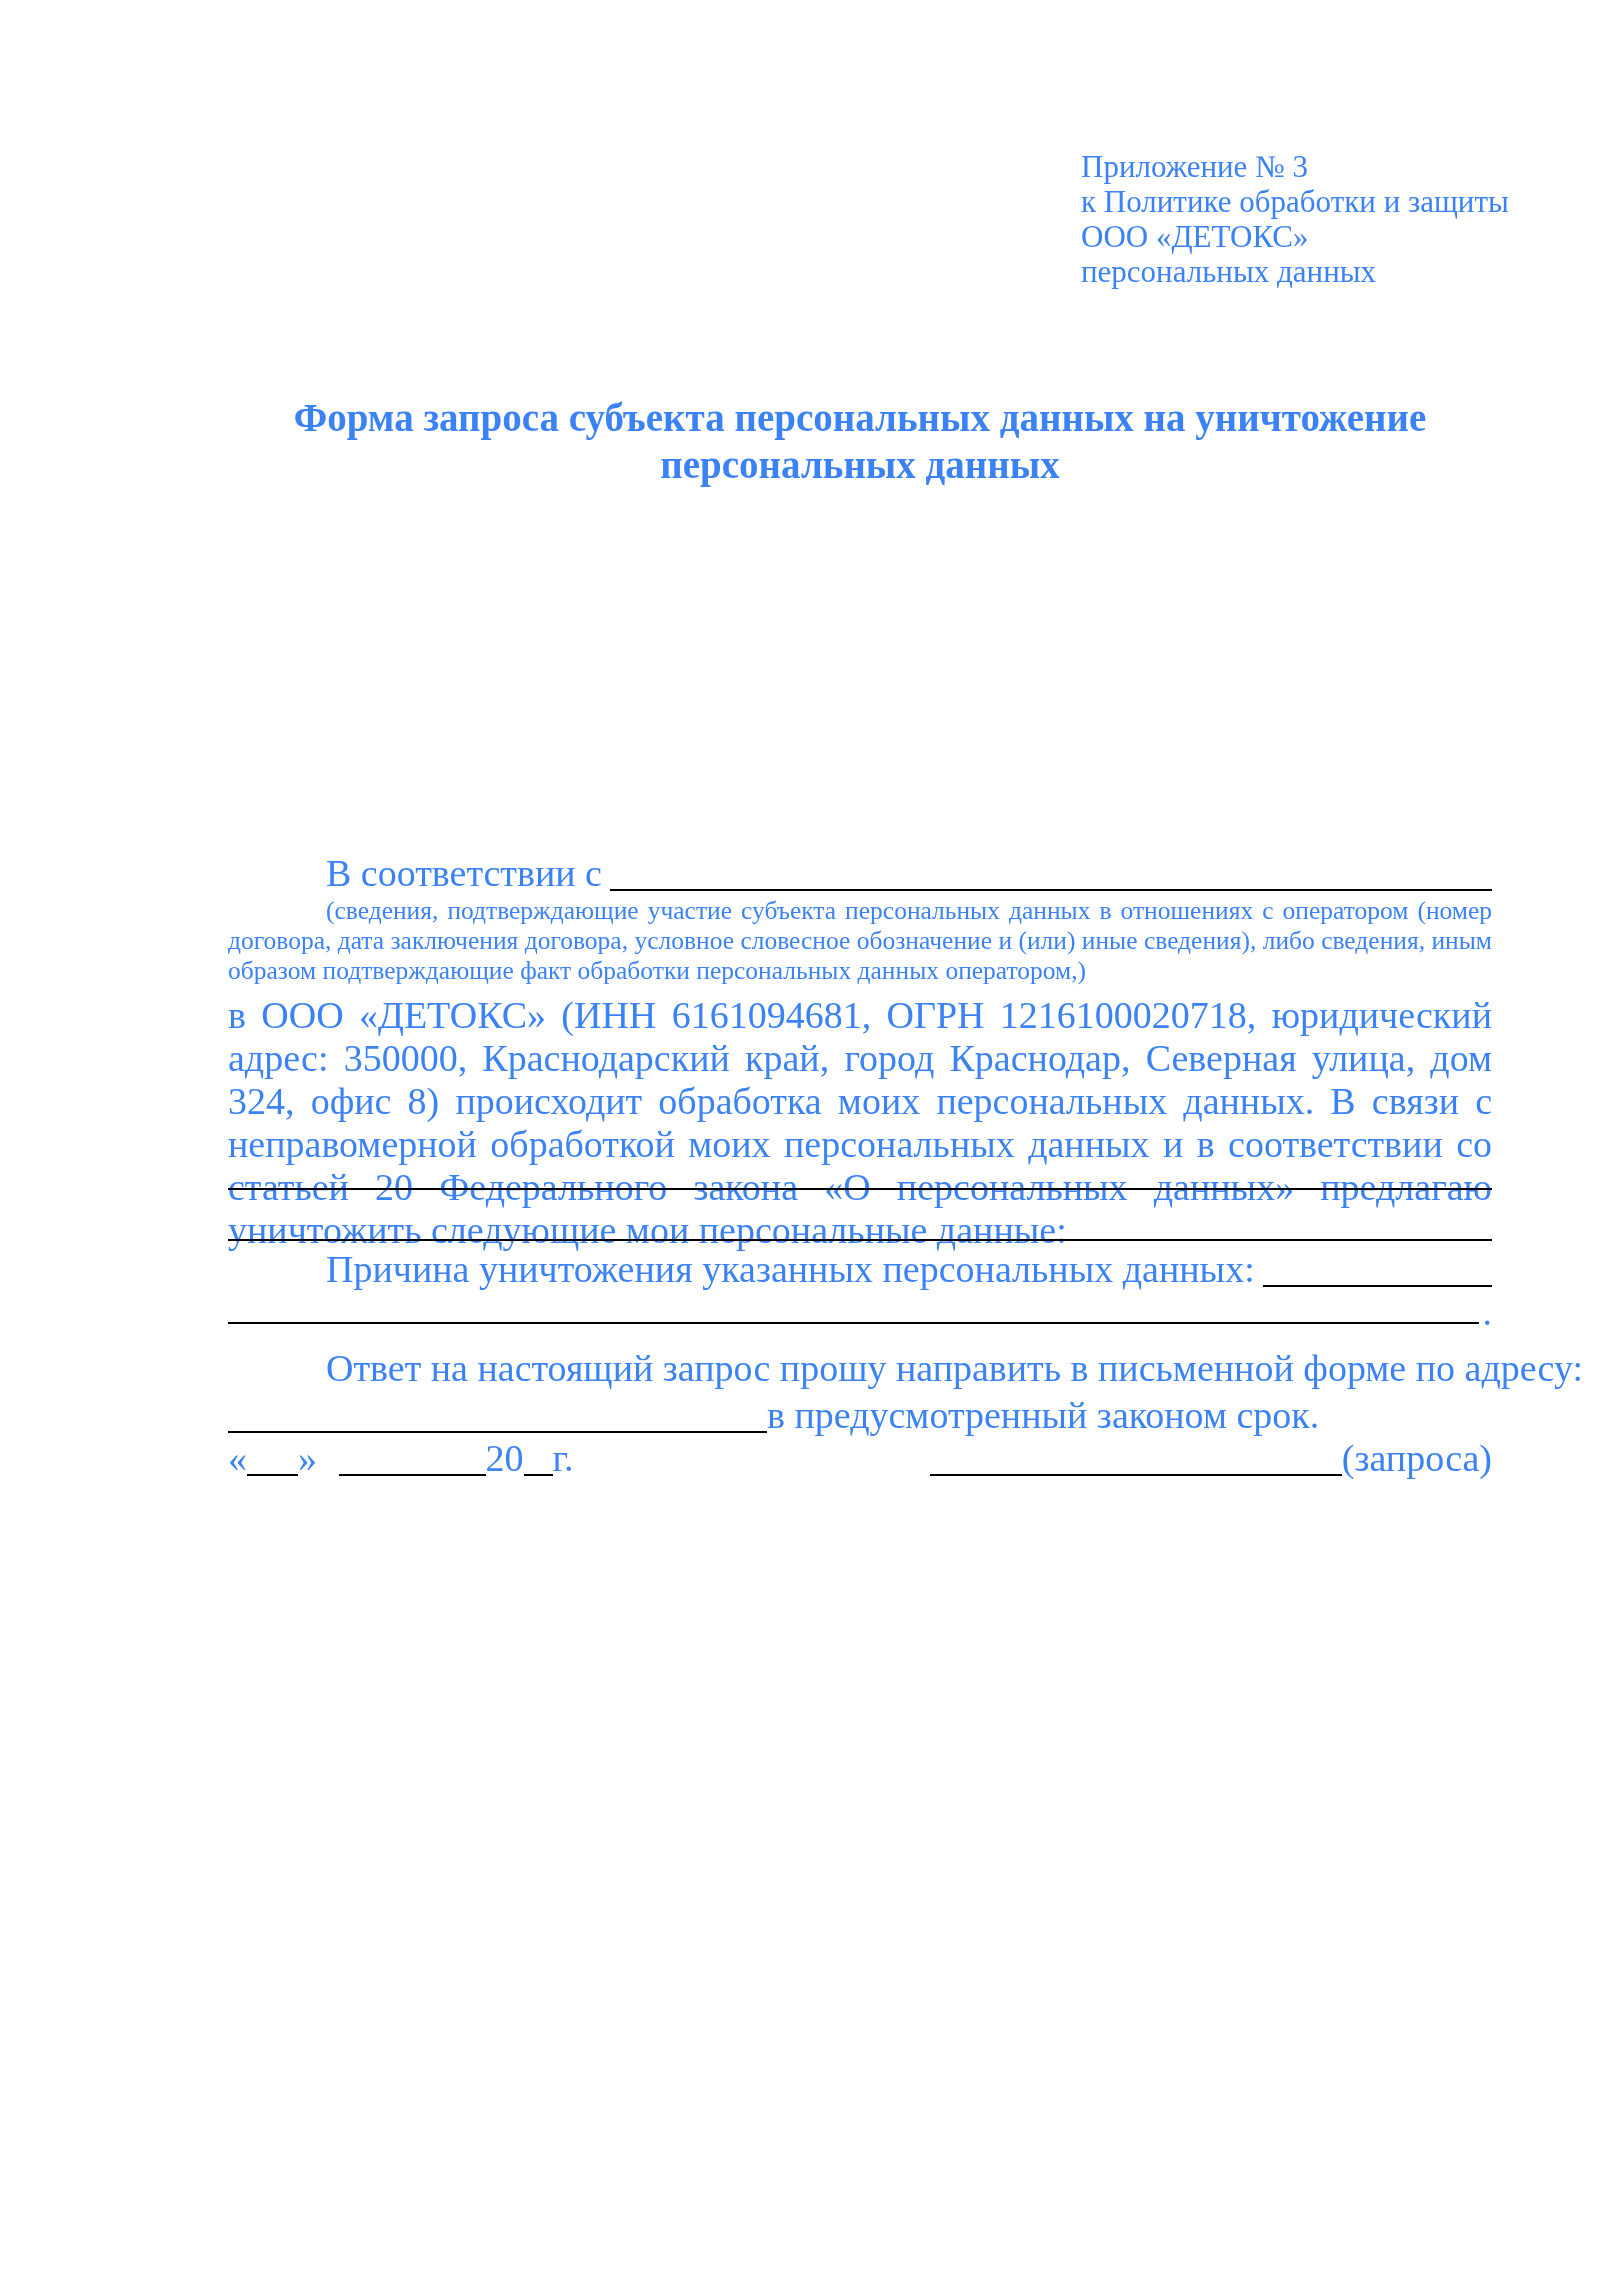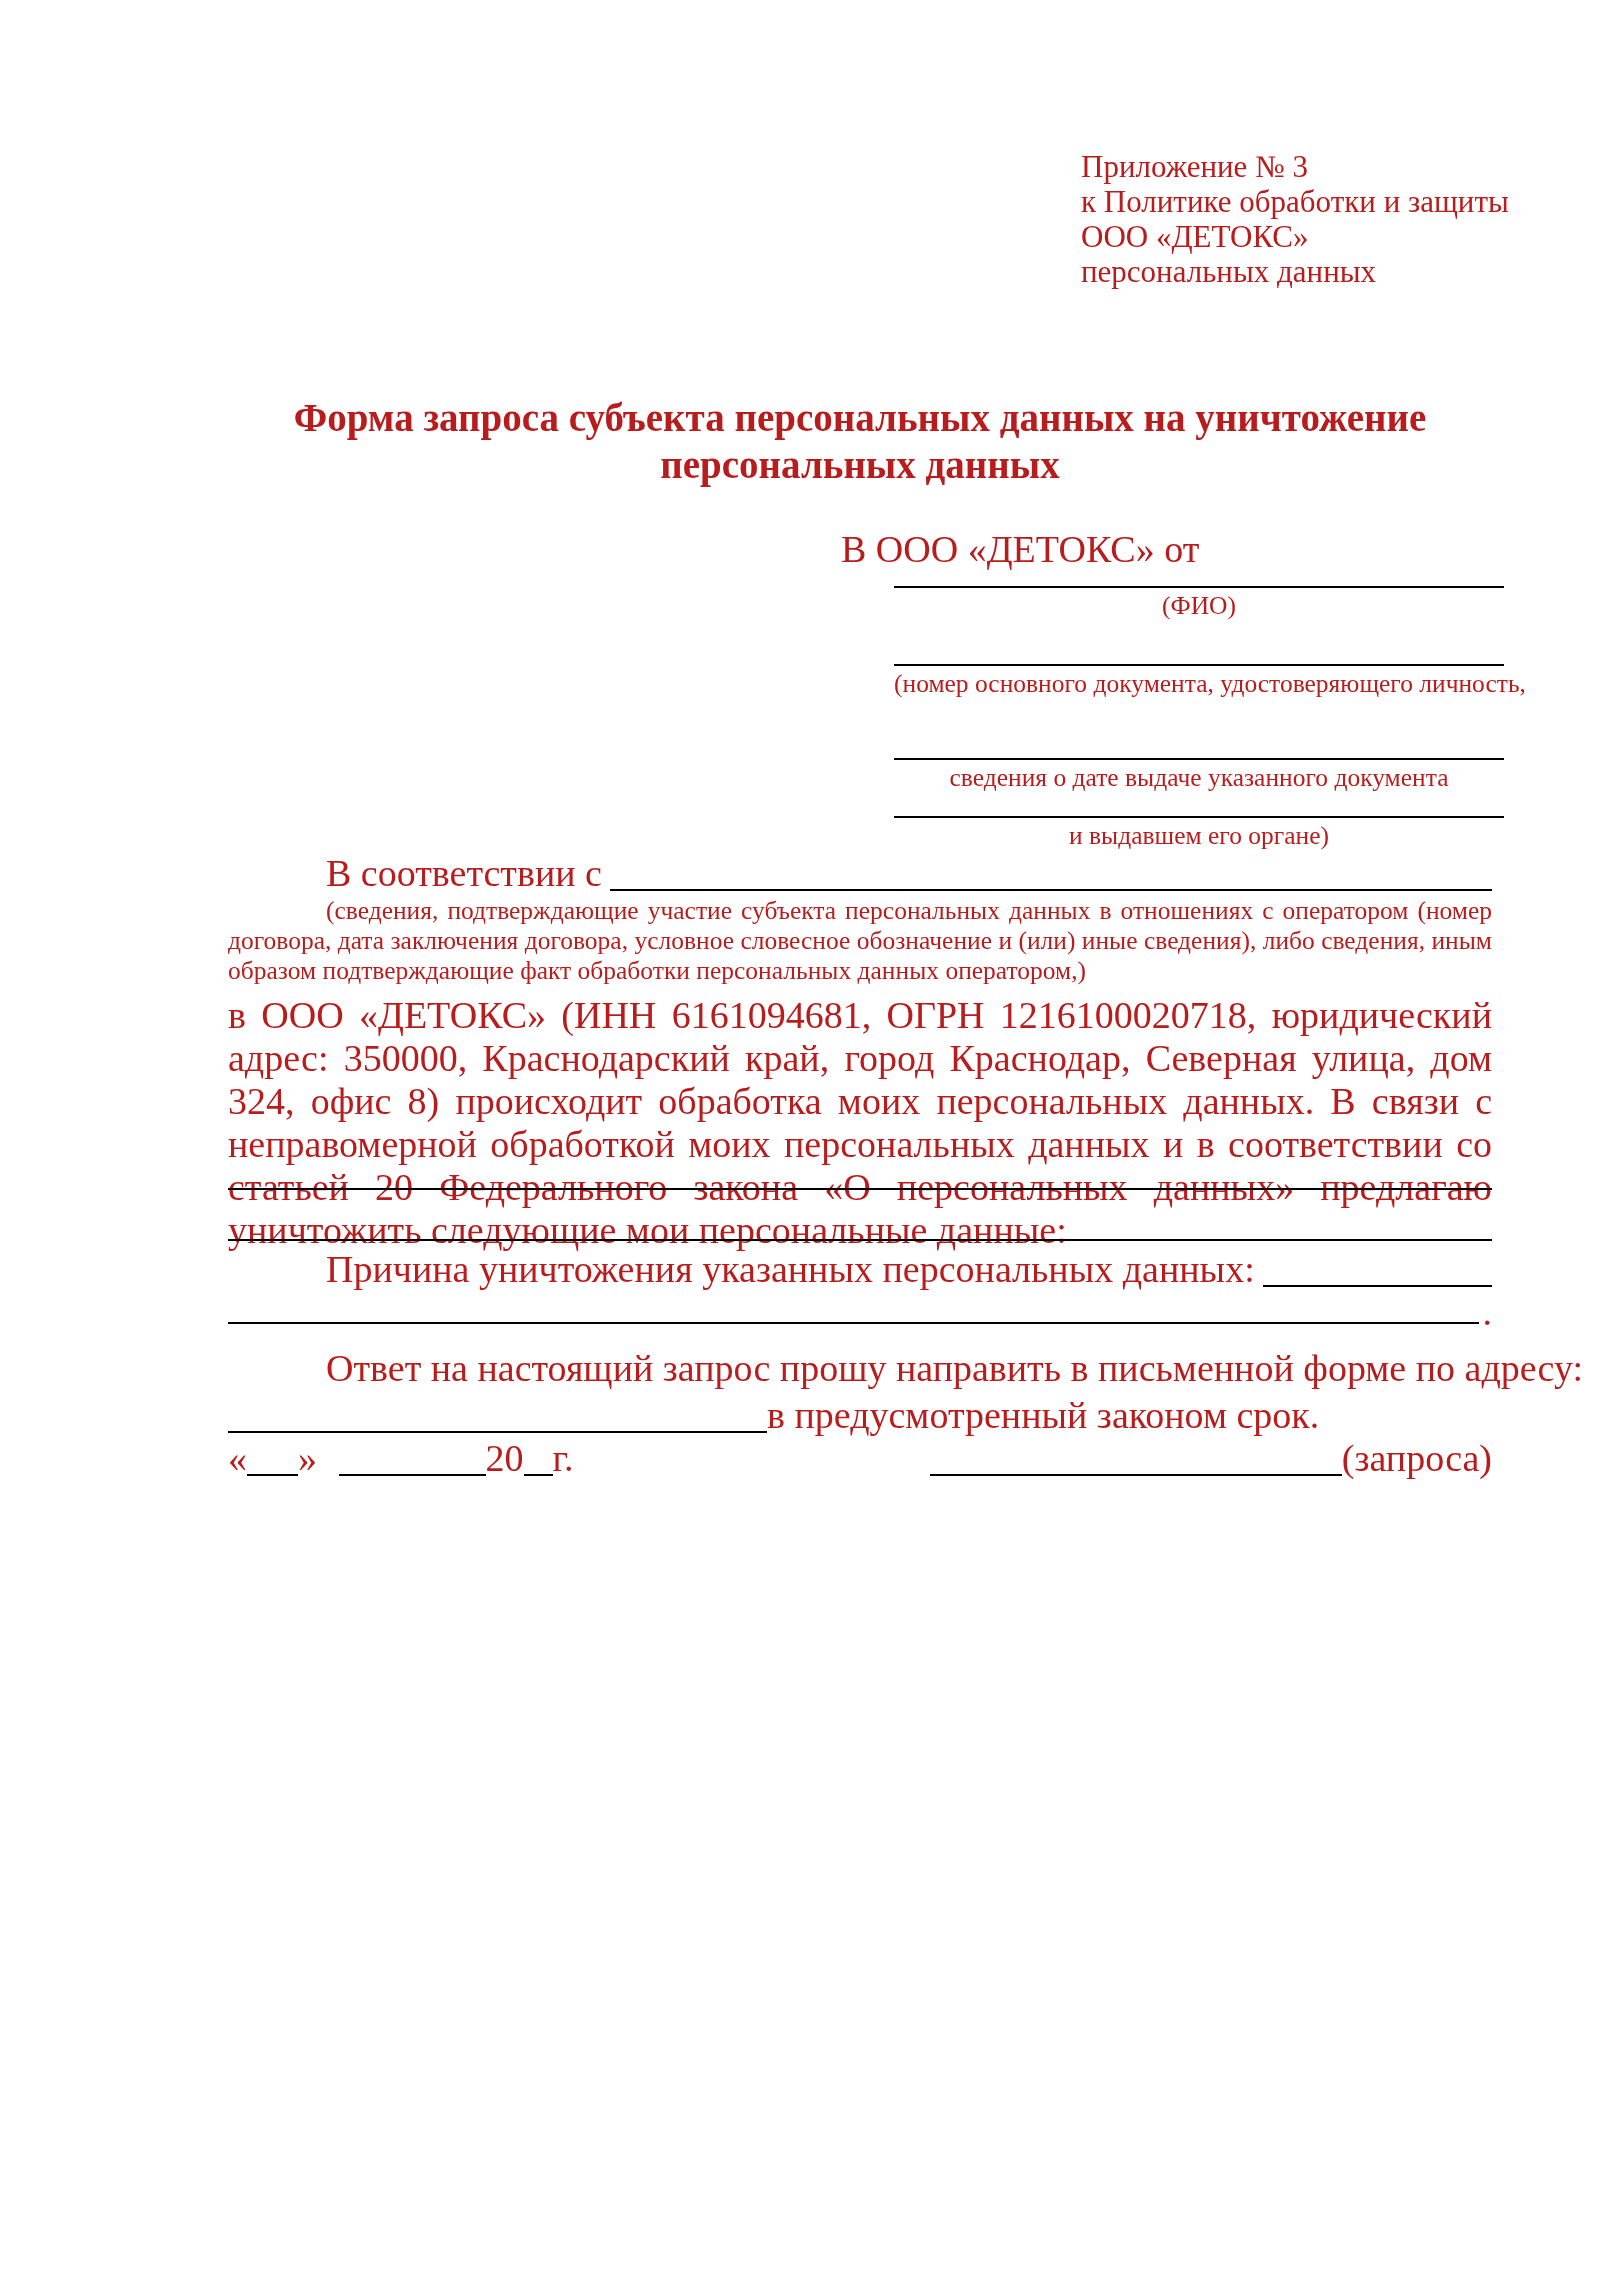--- a/index.html
+++ b/index.html
@@ -1,21 +1,21 @@
 <!DOCTYPE html>
 <html lang="ru"><head>
 <meta charset="utf-8">
 <style>
   html, body { margin: 0; padding: 0; background: #ffffff; }
   .page {
     position: relative;
     width: 1621px;
     height: 2293px;
     background: #ffffff;
-    color: #b91c1c;
+    color: #3b82f6;
     font-family: "Liberation Serif", "DejaVu Serif", serif;
     overflow: hidden;
   }
 
   
   .hdr {
     position: absolute;
     left: 1081px;
     top: 149px;
     font-size: 31px;
@@ -127,35 +127,20 @@
 
   <div class="hdr">
     <div>Приложение № 3</div>
     <div>к Политике обработки и защиты</div>
     <div>ООО «ДЕТОКС»</div>
     <div>персональных данных</div>
   </div>
 
   <h1 class="title">Форма запроса субъекта персональных данных на уничтожение персональных данных</h1>
 
-  <div class="recipient">
-    <div class="to-line">В ООО «ДЕТОКС» от</div>
-
-    <div class="fline f1"></div>
-    <div class="flabel">(ФИО)</div>
-
-    <div class="fline f2"></div>
-    <div class="flabel">(номер основного документа, удостоверяющего личность,</div>
-
-    <div class="fline f3"></div>
-    <div class="flabel">сведения о дате выдаче указанного документа</div>
-
-    <div class="fline f4"></div>
-    <div class="flabel">и выдавшем его органе)</div>
-  </div>
 
   <div class="body-top">
     <div class="accord">
       <span class="accord-text">В соответствии с</span>
       <span class="hfill"></span>
     </div>
     <p class="fineprint">(сведения, подтверждающие участие субъекта персональных данных в отношениях с оператором (номер договора, дата заключения договора, условное словесное обозначение и (или) иные сведения), либо сведения, иным образом подтверждающие факт обработки персональных данных оператором,)</p>
     <p class="mainpara">в ООО «ДЕТОКС» (ИНН 6161094681, ОГРН 1216100020718, юридический адрес: 350000, Краснодарский край, город Краснодар, Северная улица, дом 324, офис 8) происходит обработка моих персональных данных. В связи с неправомерной обработкой моих персональных данных и в соответствии со статьей 20 Федерального закона «О персональных данных» предлагаю уничтожить следующие мои персональные данные:</p>
   </div>
 

